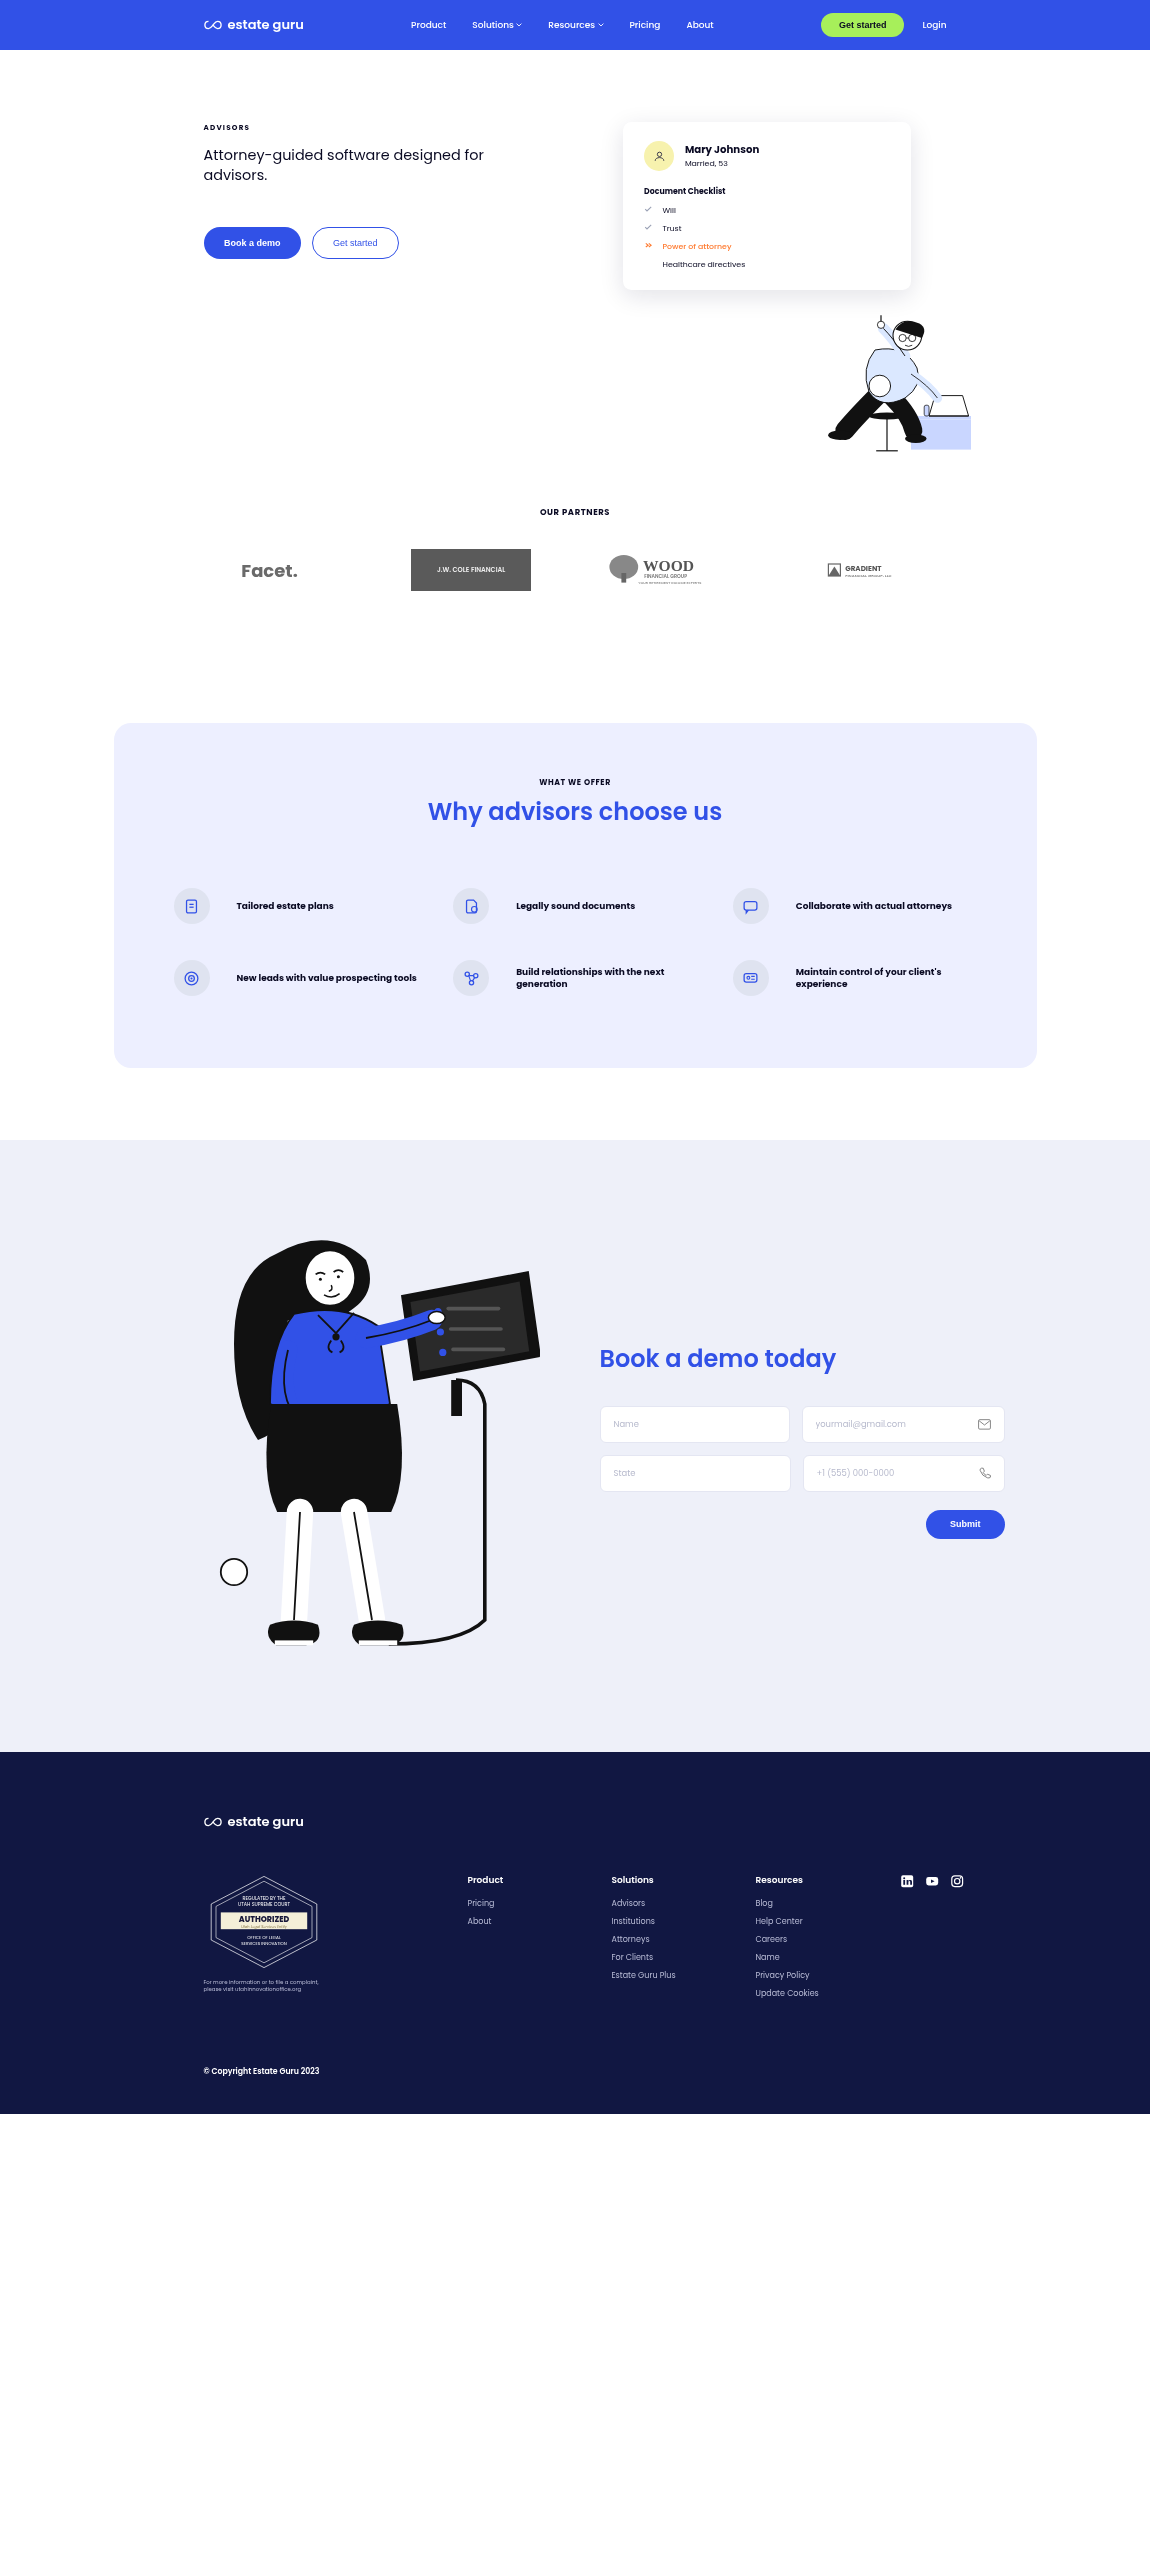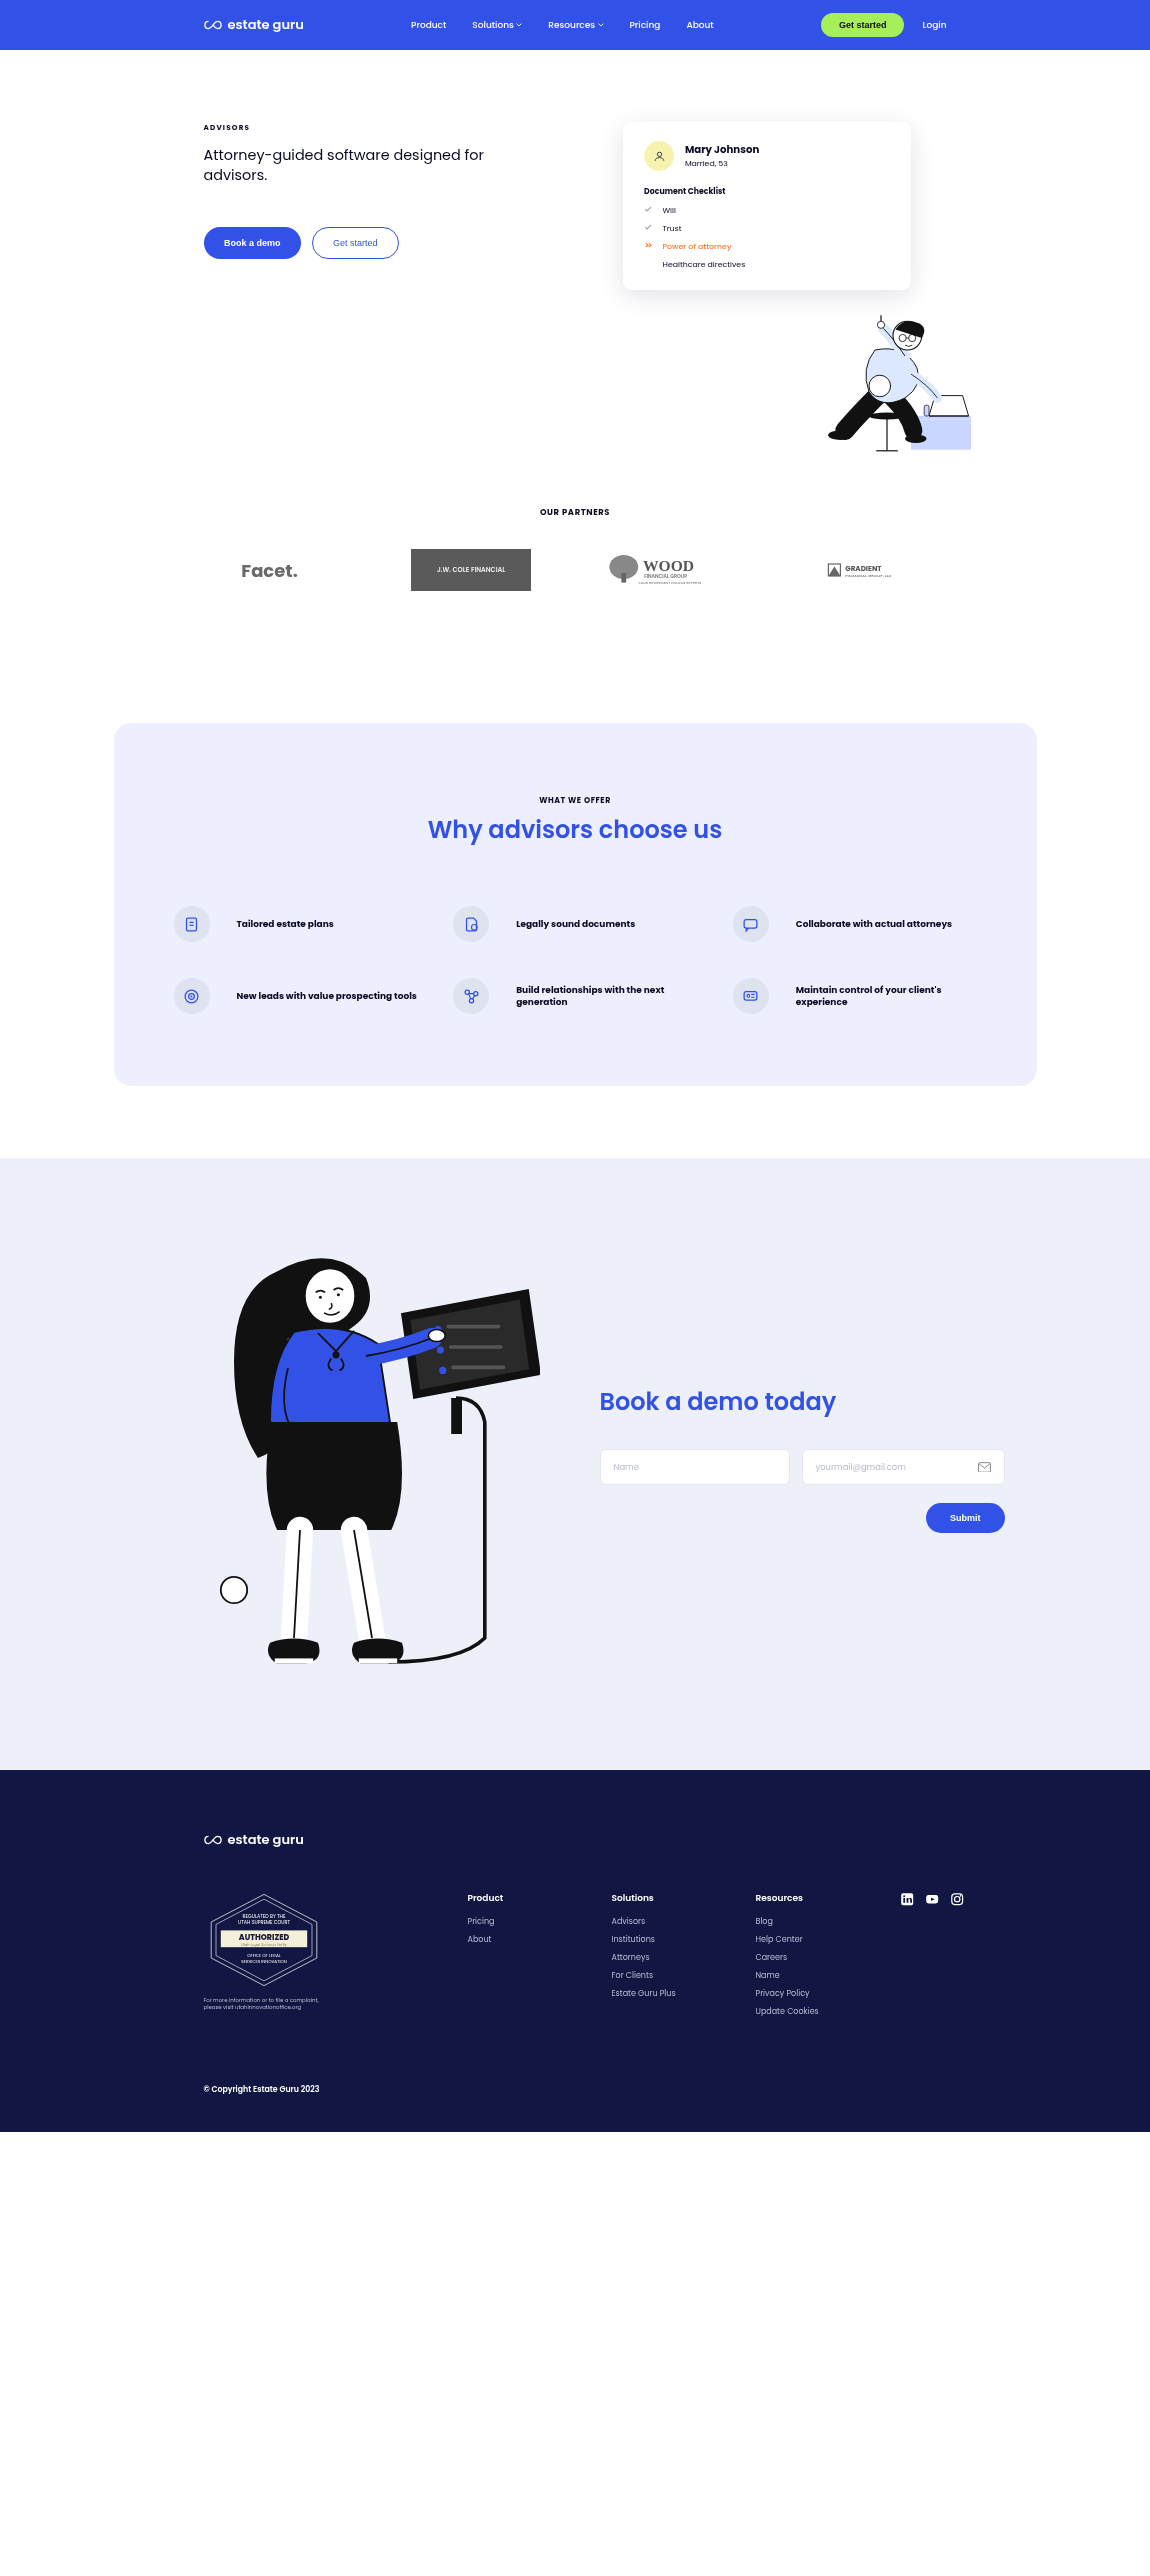--- a/index.html
+++ b/index.html
@@ -37,21 +37,21 @@
 .checklist li{display:flex;align-items:flex-start;gap:10px}
 .pending{color:#ff7a2f;font-weight:500}
 .illus{position:absolute;right:-30px;bottom:-48px;width:168px;height:168px;z-index:2}
 
 .partners{text-align:center;max-width:959px;margin:60px auto 0;padding:0 108px}
 .partners-label{font-size:8.4px;font-weight:700;letter-spacing:0.6px;margin-bottom:30px}
 .partner-row{display:flex;justify-content:space-between;align-items:center;gap:24px}
 .plogo{width:132px;height:42px;display:flex;align-items:center;justify-content:center;color:#7a7a7a;font-weight:600}
 
 .offer-wrap{max-width:935px;margin:132px auto 0;padding:0 6px}
-.offer{background:#edefff;border-radius:17px;padding:72px 60px 72px}
+.offer{background:#edefff;border-radius:17px;padding:54px 60px 72px}
 .offer-eyebrow{text-align:center;font-size:7.8px;font-weight:700;letter-spacing:0.6px;margin-bottom:4.8px}
 .offer h2{text-align:center;color:#3151e7;font-size:24px;font-weight:600;margin-bottom:59px}
 .grid3{display:grid;grid-template-columns:repeat(3,1fr);gap:36px 36px}
 .feature{display:flex;align-items:center;gap:27px}
 .icon-circle{width:36px;height:36px;border-radius:599px;background:#dfe3f0;display:flex;align-items:center;justify-content:center;flex-shrink:0}
 .feature-text{font-size:9px;font-weight:700;line-height:1.4}
 
 .demo{background:#eef0f9;margin-top:72px;padding:72px 0 84px}
 .demo-inner{max-width:959px;margin:0 auto;padding:0 108px;display:flex;gap:60px;align-items:center}
 .demo-illus{width:336px;height:456px;flex-shrink:0}
@@ -357,20 +357,31 @@
             <input placeholder="Name" style="">
           </div>
         <div class="field">
             <input placeholder="yourmail@gmail.com" style="">
             <svg width="13" height="10.8" viewBox="0 0 22 18">
               <rect x="1" y="1" width="20" height="16" rx="2" fill="none" stroke="#777" stroke-width="1.5"></rect>
               <path d="M2 3l9 7 9-7" fill="none" stroke="#777" stroke-width="1.5"></path>
             </svg>
           </div>
       </div>
+      <div class="form-row">
+        <div class="field">
+            <input placeholder="State" style="">
+          </div>
+        <div class="field">
+            <input placeholder="+1 (555) 000-0000" style="">
+            <svg width="12" height="12" viewBox="0 0 20 20">
+              <path d="M4 2l3 0 2 5-2 2q2 4 5 5l2-2 5 2 0 3q-2 2-5 1Q5 15 2 6q-1-3 2-4z" fill="none" stroke="#777" stroke-width="1.5"></path>
+            </svg>
+          </div>
+      </div>
       <div class="submit-row">
         <button class="btn-submit">Submit</button>
       </div>
     </div>
   </div>
 </section>
 
 <footer class="footer">
   <div class="footer-inner">
     <div class="footer-logo">

